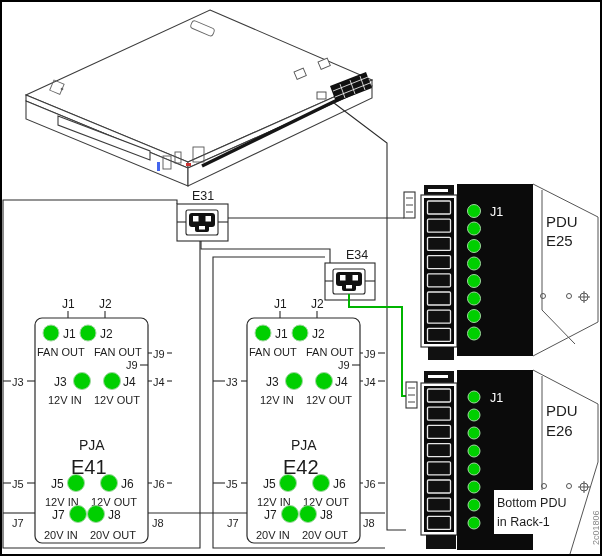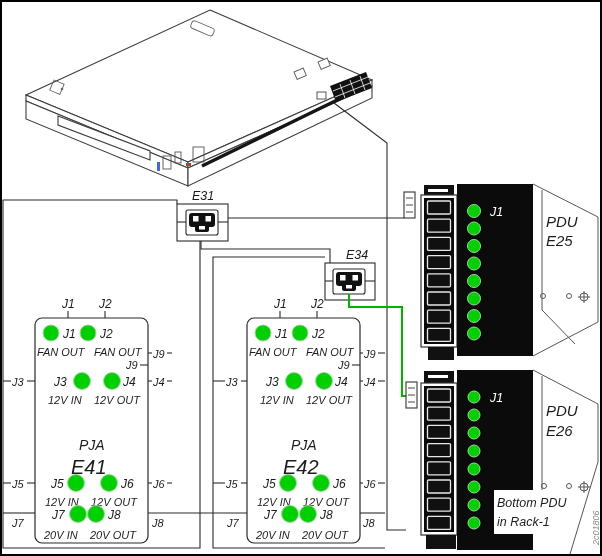--- a/index.html
+++ b/index.html
@@ -1,16 +1,16 @@
 <!DOCTYPE html>
 <html style="--led-green: #00CF00; --wire-green: #00B400;"><head>
 <meta charset="utf-8">
 <style>
   html,body { margin:0; padding:0; background:#fff; }
-  #stage { position:relative; width:602px; height:556px; background:#fff; overflow:hidden;font-style:italic; }
+  #stage { position:relative; width:602px; height:556px; background:#fff; overflow:hidden; }
   svg { display:block; }
   svg text { font-family:"Liberation Sans", sans-serif; fill:#1c1c1c; }
   .t11 { font-size:11px; }
   .t12 { font-size:12px; }
   .t13 { font-size:12.5px; }
   .t14 { font-size:14px; }
   .t15 { font-size:15px; }
   .t20 { font-size:20px; }
   .ln   { stroke:#2a2a2a; stroke-width:1.1; fill:none; }
   .lnthin { stroke:#555; stroke-width:1; fill:none; }

